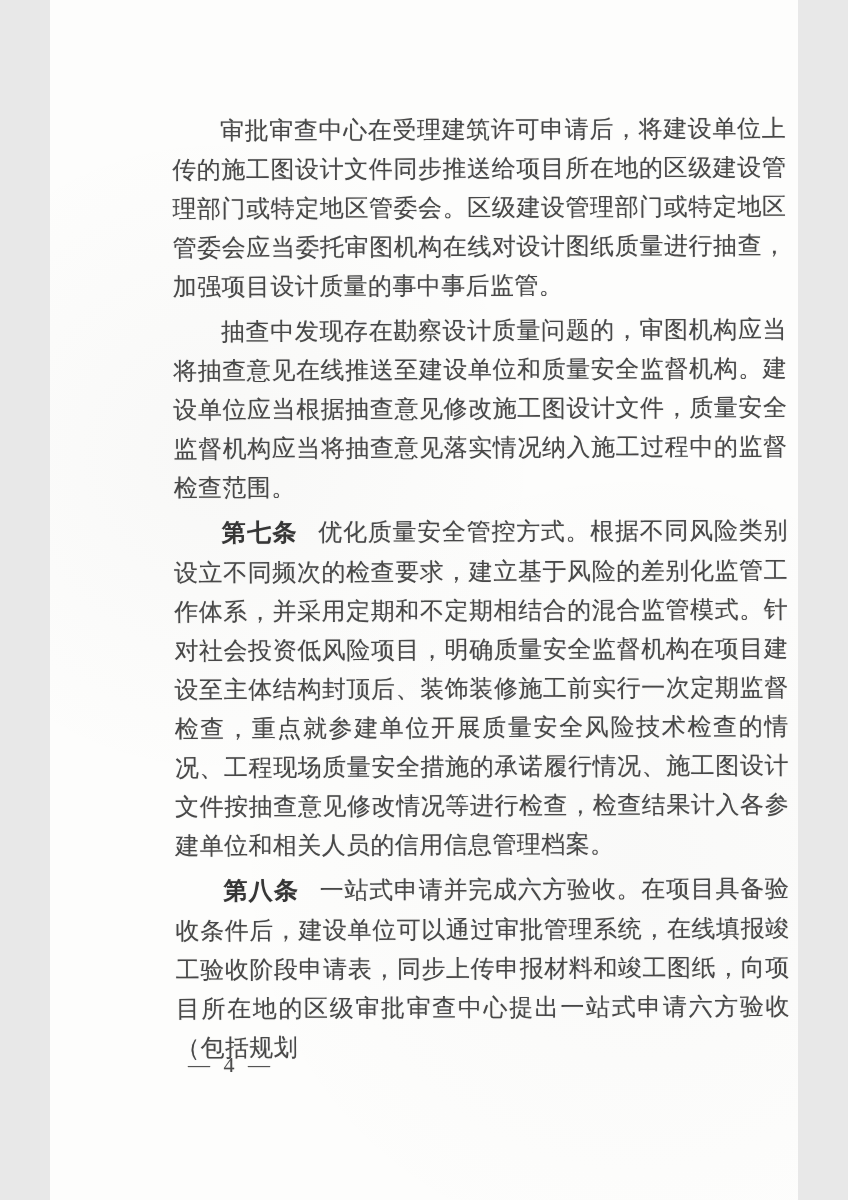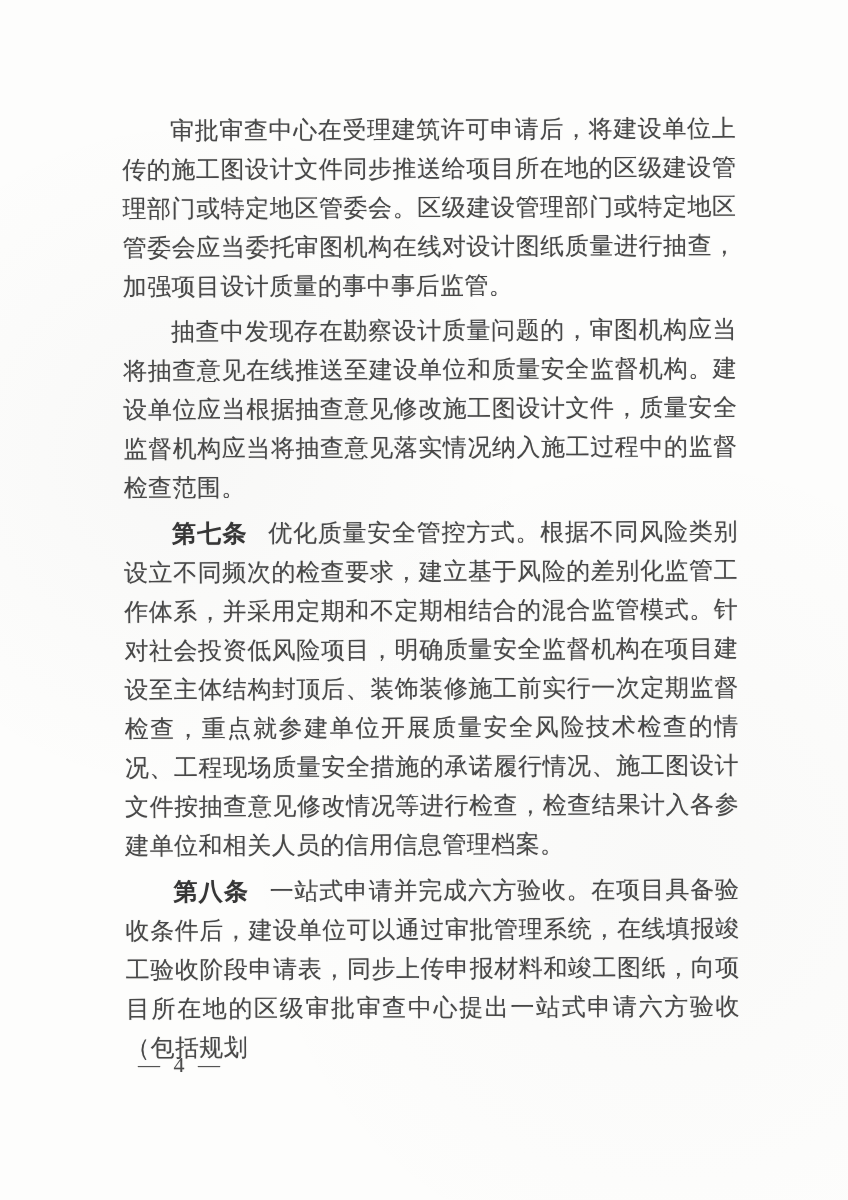--- a/index.html
+++ b/index.html
@@ -2,21 +2,21 @@
 <html><head>
 <meta charset="utf-8">
 <style>
   html, body {
     margin: 0;
     padding: 0;
     background: #e8e8e8;
   }
   .page {
     position: relative;
-    width: 848px;
+    width: 748px;
     height: 1200px;
     margin: 0 auto;
     background:
       radial-gradient(circle at 22% 38%, rgba(90,90,90,0.03), transparent 35%),
       radial-gradient(circle at 78% 72%, rgba(90,90,90,0.025), transparent 40%),
       #fdfdfc;
     overflow: hidden;
     font-family: "Liberation Serif", "DejaVu Serif", serif;
   }
   .body-text {
@@ -31,21 +31,21 @@
     text-align: justify;
     text-shadow: 0 0 1px rgba(72,72,72,0.35);
     transform: rotate(-0.25deg);
     transform-origin: left top;
   }
   .body-text p {
     margin: 0 0 6px 0;
     text-indent: 48px;
   }
   .article-no {
-    font-family: Liberation Sans, sans-serif;
+    font-family: Liberation Mono, monospace;
     font-weight: bold;
     color: #363636;
     margin-right: 0.85em;
     letter-spacing: 1px;
   }
   .page-footer {
     position: absolute;
     left: 138px;
     top: 1052px;
     font-size: 22px;

